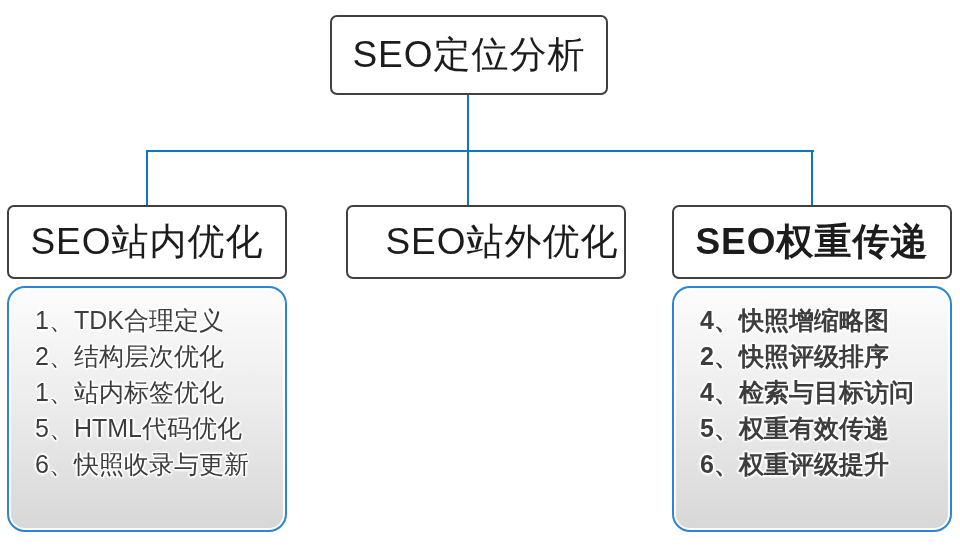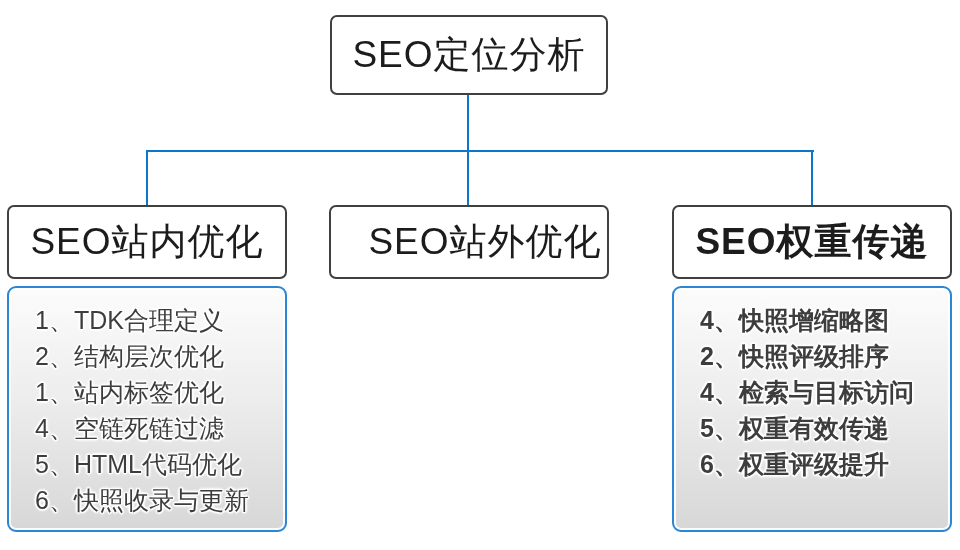--- a/index.html
+++ b/index.html
@@ -45,38 +45,38 @@
     top: 205px;
     width: 280px; height: 74px;
   }
   
   .panel {
     position: absolute;
     top: 286px;
     width: 280px; height: 246px;
     box-sizing: border-box;
     border: 2px solid #2b86d6;
-    border-radius: 9px;
+    border-radius: 18px;
     background: linear-gradient(180deg, #fcfcfc 0%, #ededed 45%, #d7d7d7 100%);
     box-shadow: inset 0 0 0 2px rgba(255,255,255,0.9);
     padding: 14px 6px 0 26px;
   }
   .item {
     font-size: 25px;
     line-height: 36px;
     color: #3d3d3d;
     white-space: nowrap;
     text-shadow:
       -1px -1px 0 #ffffff, 1px -1px 0 #ffffff,
       -1px  1px 0 #ffffff, 1px  1px 0 #ffffff,
       -2px  0   2px #ffffff, 2px 0 2px #ffffff,
        0   -2px 2px #ffffff, 0  2px 2px #ffffff;
   }
   .col-1 { left: 7px;   }
-  .col-2 { left: 329px; padding-left: 32px; }
+  .col-2 { left: 346px; padding-left: 32px; }
   .col-3 { left: 672px; font-weight: bold; }
 </style>
 </head>
 <body>
 
 <div class="canvas">
 
   <div class="node root">
     <span>SEO定位分析</span>
   </div>
@@ -87,21 +87,20 @@
   <div class="line" style="left:467px; top:150px; width:2px; height:55px;"></div>
   <div class="line" style="left:811px; top:150px; width:2px; height:55px;"></div>
 
   <div class="node header col-1">
     <span>SEO站内优化</span>
   </div>
   <div class="panel col-1">
     <div class="item">1、TDK合理定义</div>
     <div class="item">2、结构层次优化</div>
     <div class="item">1、站内标签优化</div>
-    <div class="item">4、空链死链过滤</div>
     <div class="item">5、HTML代码优化</div>
     <div class="item">6、快照收录与更新</div>
   </div>
 
   <div class="node header col-2">
     <span>SEO站外优化</span>
   </div>
 
   <div class="node header col-3">
     <span>SEO权重传递</span>

